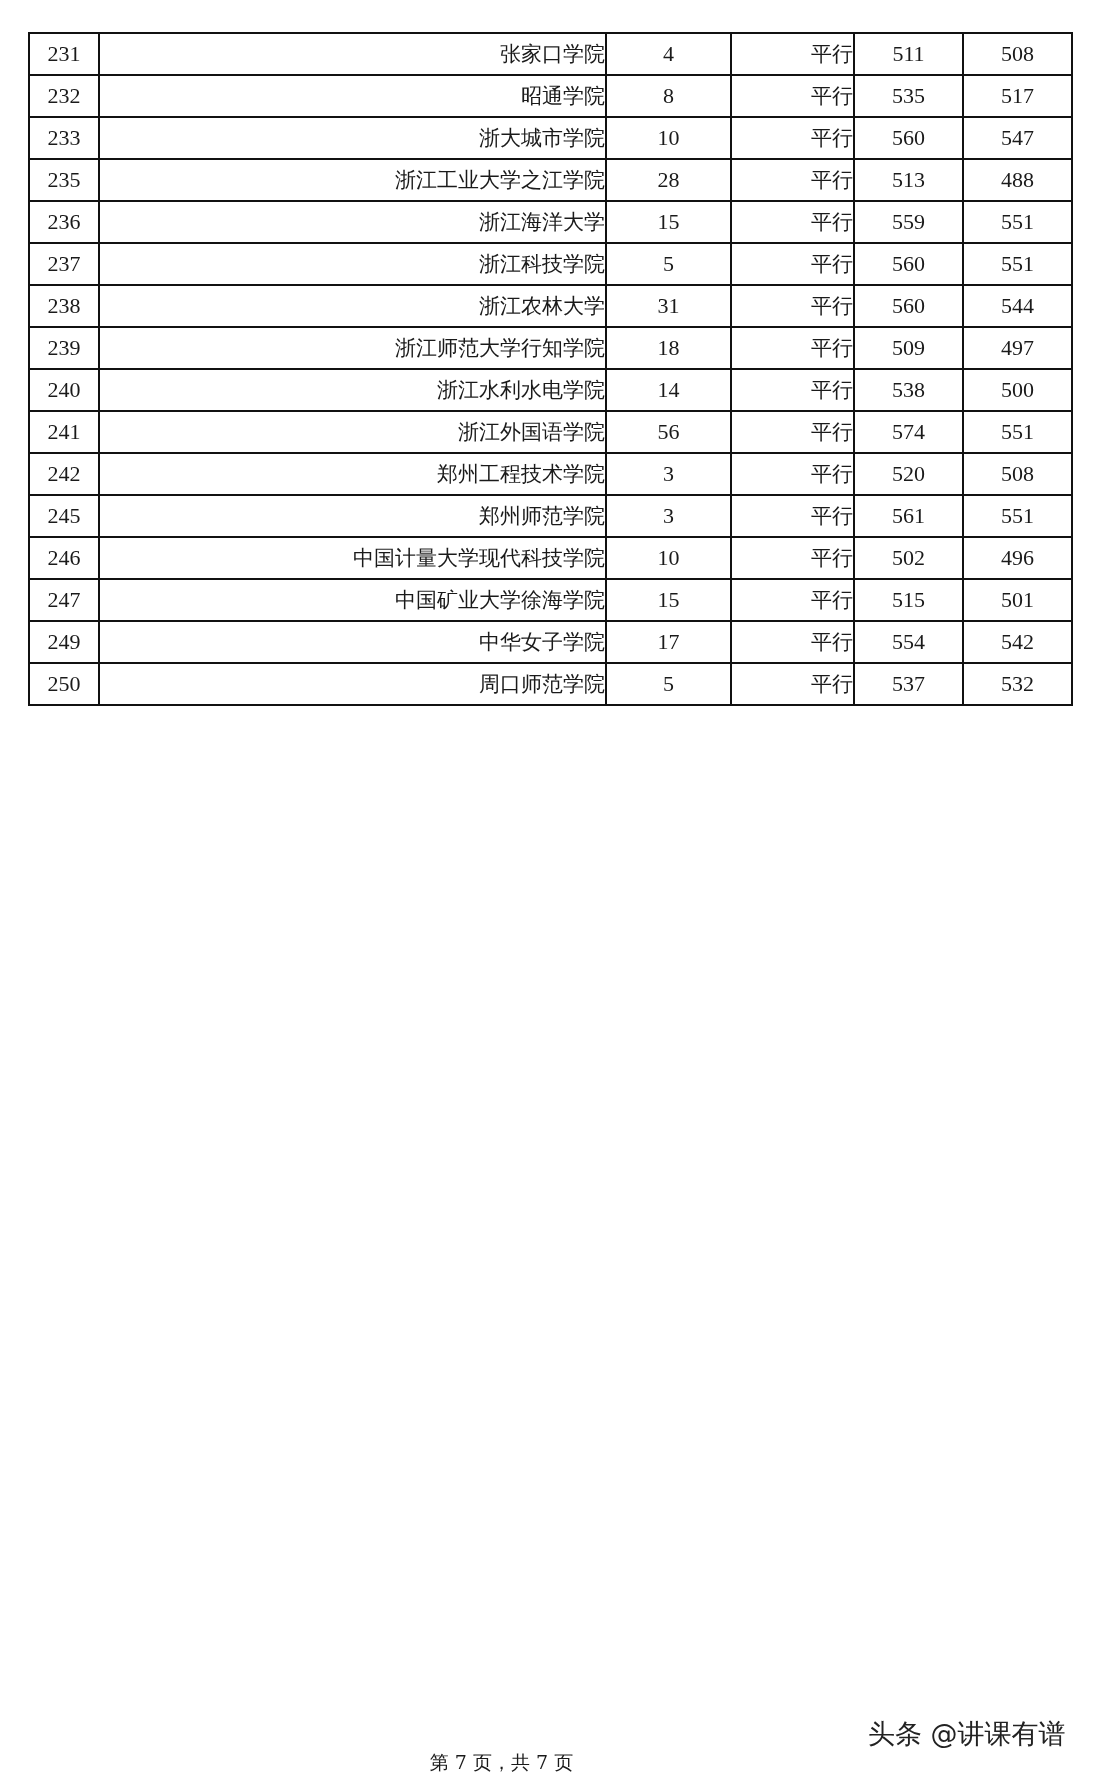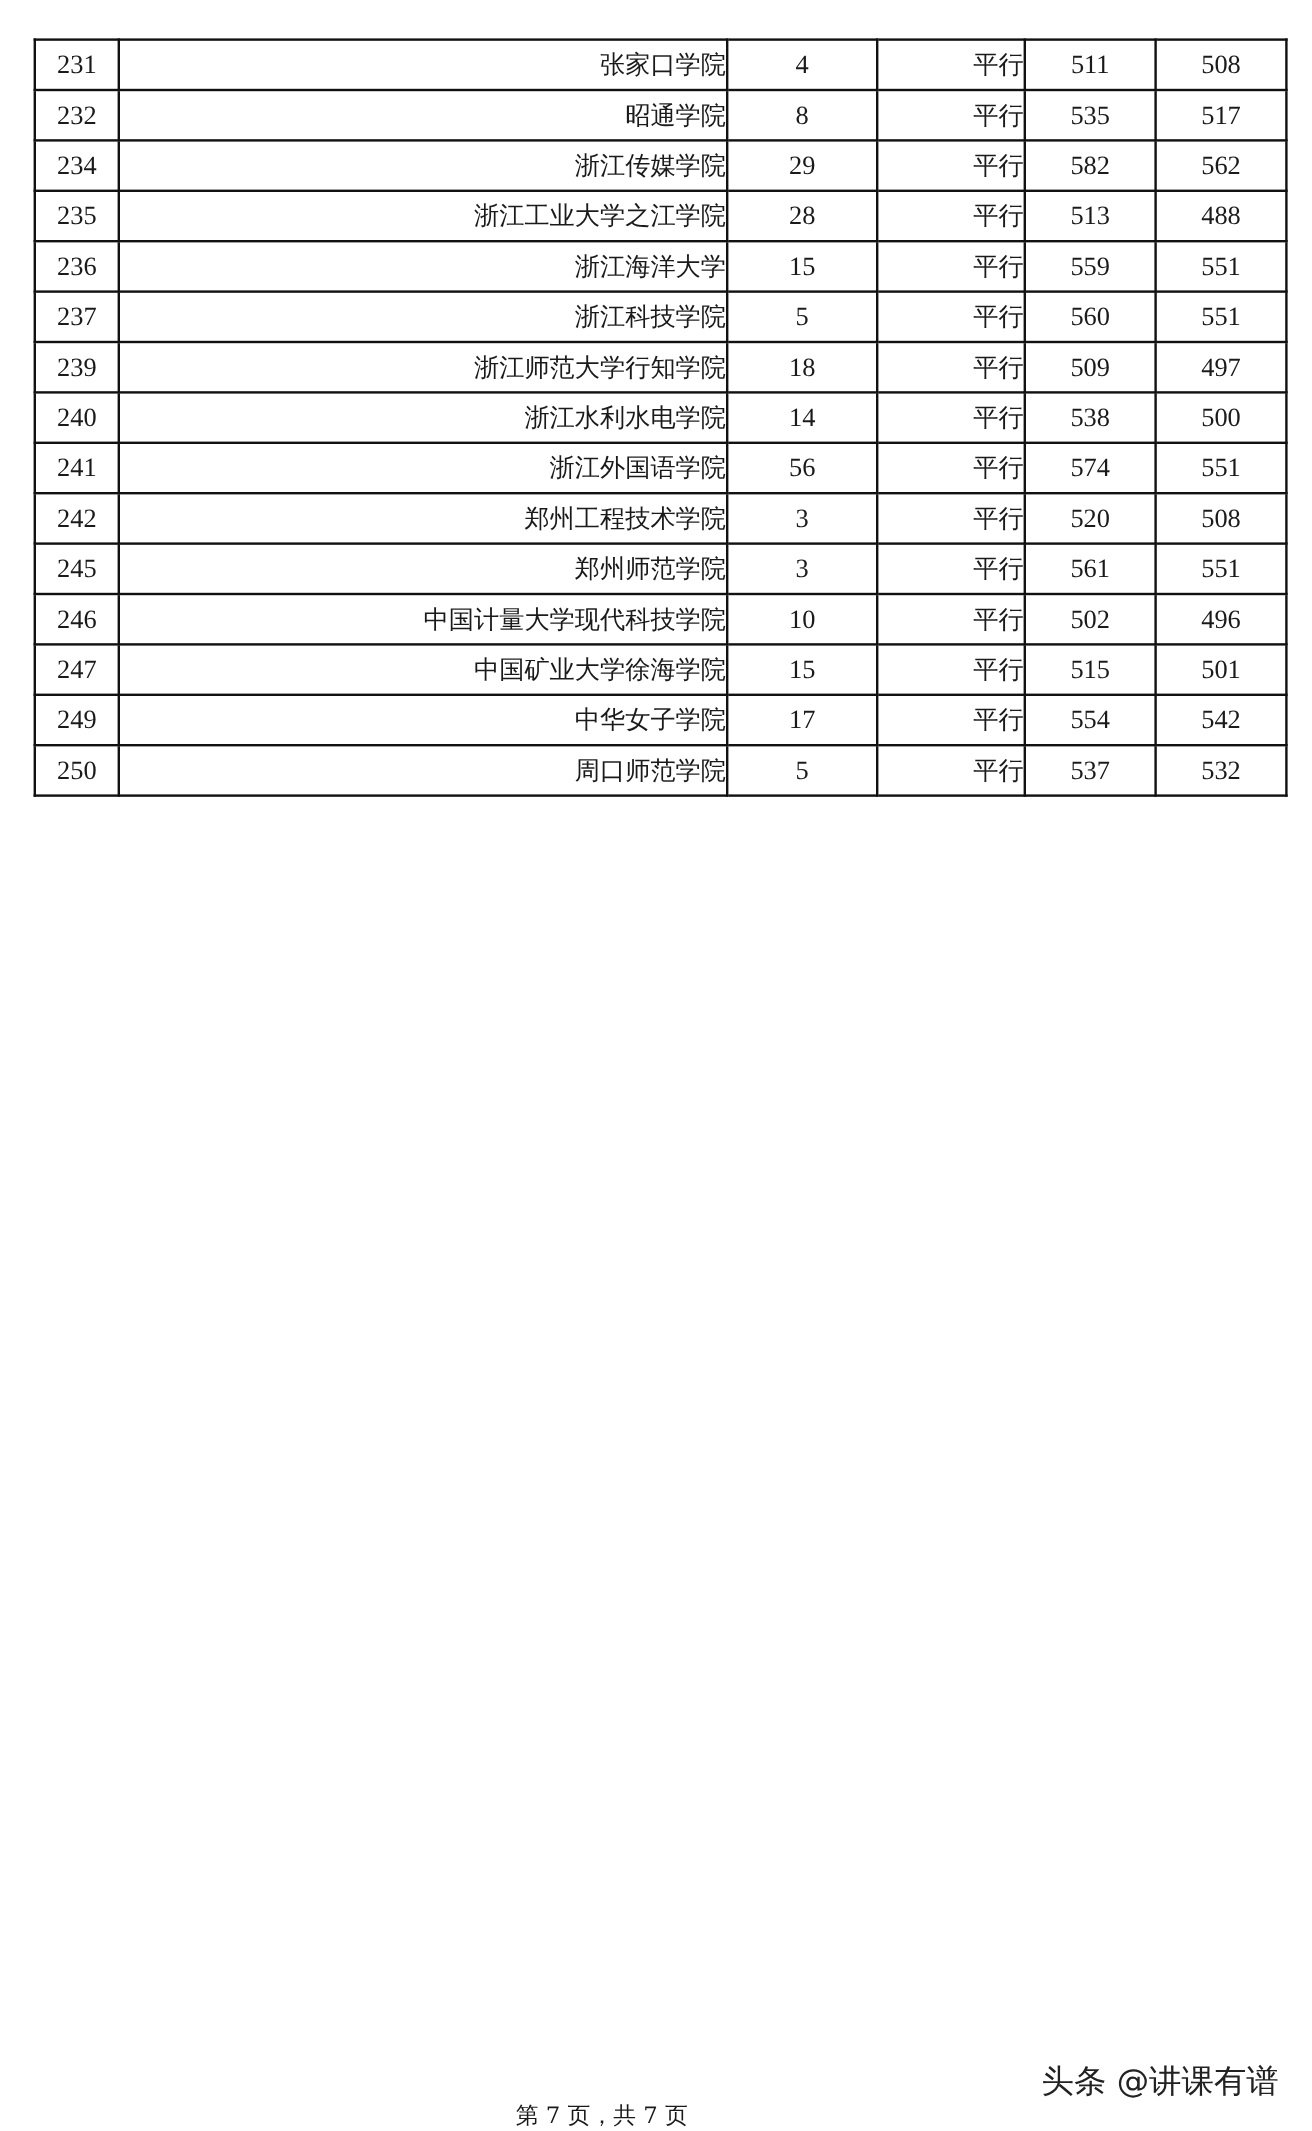--- a/index.html
+++ b/index.html
@@ -40,26 +40,26 @@
       </tr>
       <tr>
         <td class="num">232</td>
         <td class="name">昭通学院</td>
         <td class="num">8</td>
         <td class="name">平行</td>
         <td class="num">535</td>
         <td class="num">517</td>
       </tr>
       <tr>
-        <td class="num">234</td>
-        <td class="name">浙江传媒学院</td>
-        <td class="num">29</td>
+        <td class="num">233</td>
+        <td class="name">浙大城市学院</td>
+        <td class="num">10</td>
         <td class="name">平行</td>
-        <td class="num">582</td>
-        <td class="num">562</td>
+        <td class="num">560</td>
+        <td class="num">547</td>
       </tr>
       <tr>
         <td class="num">235</td>
         <td class="name">浙江工业大学之江学院</td>
         <td class="num">28</td>
         <td class="name">平行</td>
         <td class="num">513</td>
         <td class="num">488</td>
       </tr>
       <tr>
@@ -70,20 +70,28 @@
         <td class="num">559</td>
         <td class="num">551</td>
       </tr>
       <tr>
         <td class="num">237</td>
         <td class="name">浙江科技学院</td>
         <td class="num">5</td>
         <td class="name">平行</td>
         <td class="num">560</td>
         <td class="num">551</td>
+      </tr>
+      <tr>
+        <td class="num">238</td>
+        <td class="name">浙江农林大学</td>
+        <td class="num">31</td>
+        <td class="name">平行</td>
+        <td class="num">560</td>
+        <td class="num">544</td>
       </tr>
       <tr>
         <td class="num">239</td>
         <td class="name">浙江师范大学行知学院</td>
         <td class="num">18</td>
         <td class="name">平行</td>
         <td class="num">509</td>
         <td class="num">497</td>
       </tr>
       <tr>

